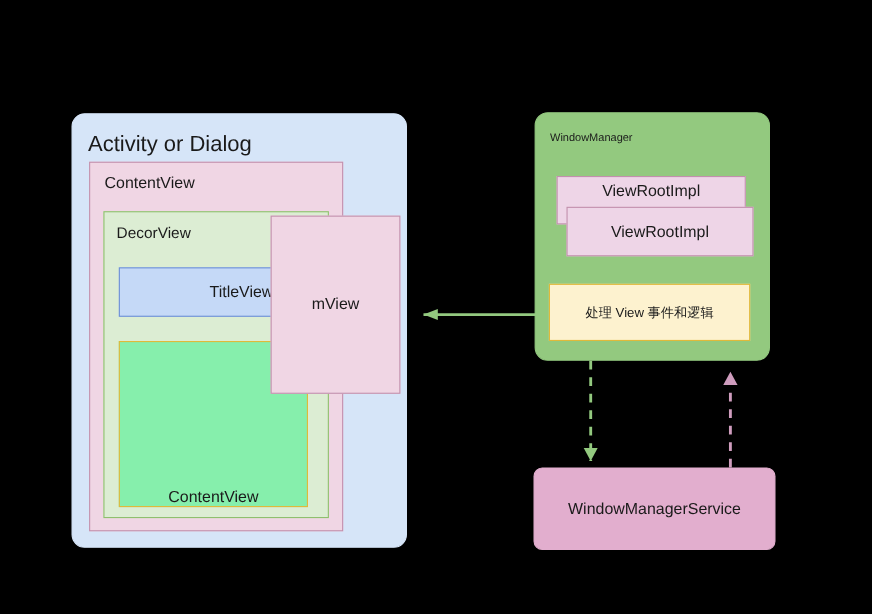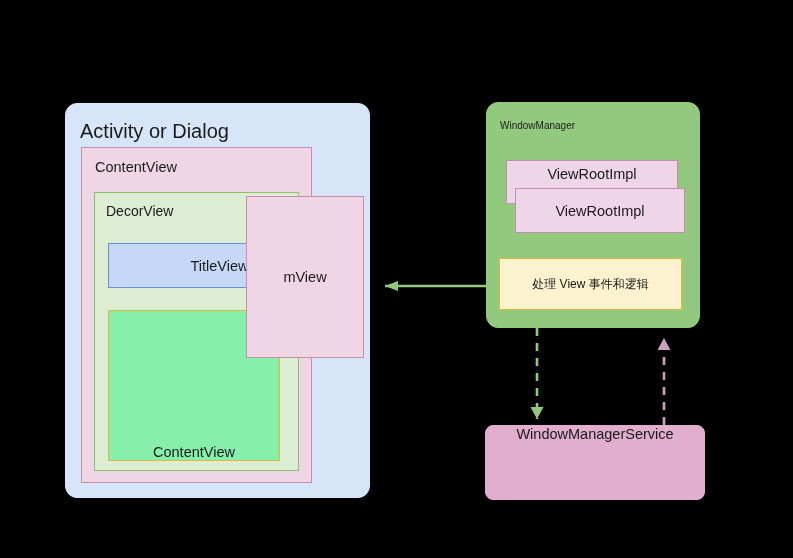--- a/index.html
+++ b/index.html
@@ -138,20 +138,21 @@
     justify-content: center;
   }
   #handler-note-box .label { font-size: 12px; }
 
   
   #wms-box {
     left: 485px; top: 425px; width: 220px; height: 75px;
     background: #e2aece;
     border: 1px solid #e2aece;
     border-radius: 8px;
+    align-items: center;
     justify-content: center;
   }
   #wms-box .label { font-size: 14.5px; }
 
   
   .connector {
     position: absolute;
     left: 0; top: 0;
     width: 793px; height: 558px;
     pointer-events: none;

